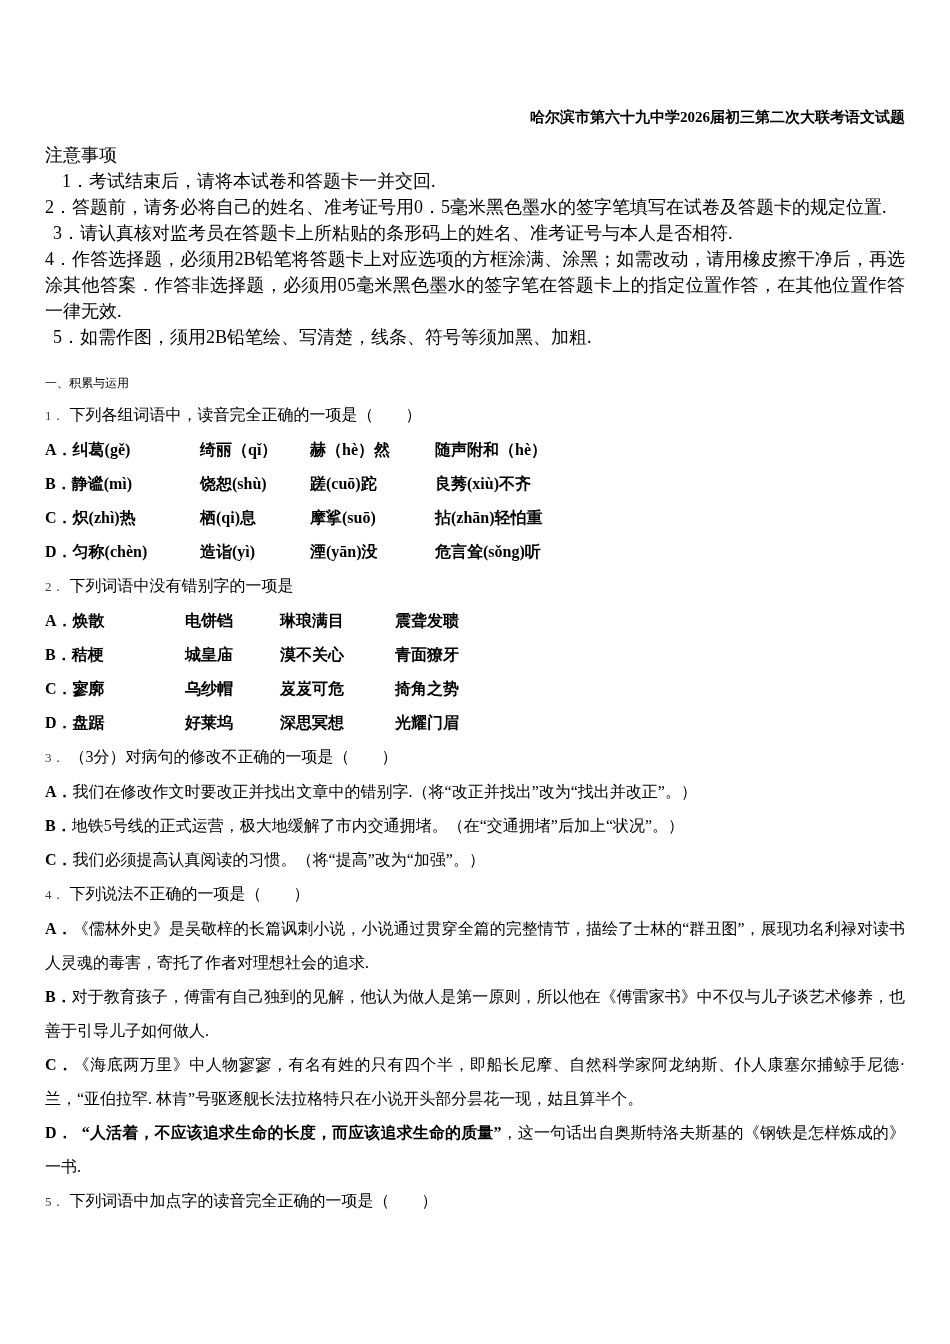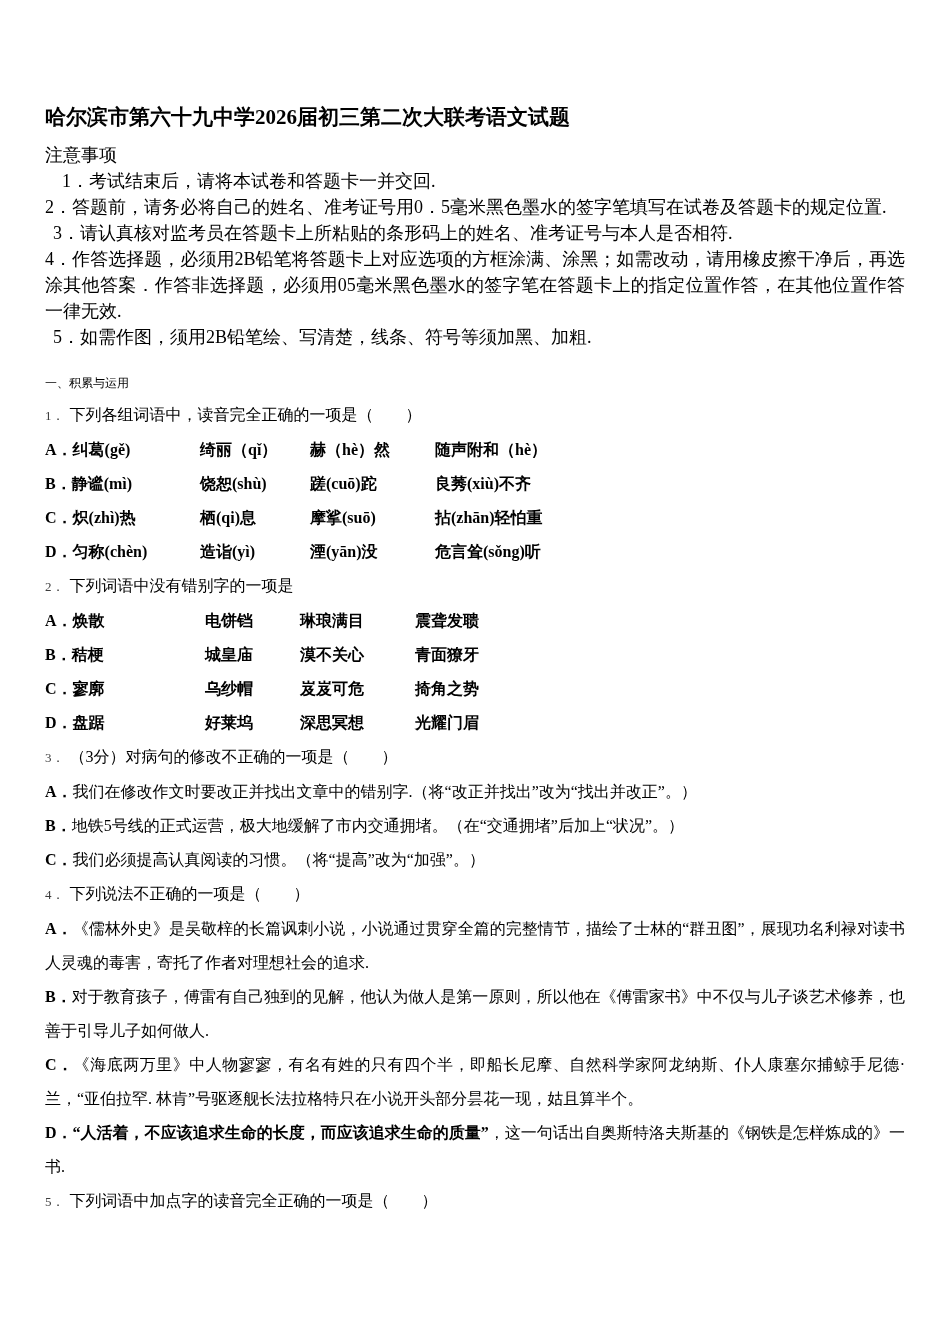--- a/index.html
+++ b/index.html
@@ -7,23 +7,23 @@
   body {
     width: 950px;
     height: 1344px;
     font-family: "Liberation Serif", "DejaVu Serif", serif;
     color: #000000;
     overflow: hidden;
   }
   .page { padding: 102px 45px 0 45px; }
 
   .title {
-    font-size: 21px;
+    font-size: 15px;
     font-weight: bold;
-    text-align: left;
+    text-align: right;
     line-height: 30px;
     margin-bottom: 10px;
   }
 
   .notice { font-size: 18px; line-height: 26px; }
   .notice-heading { }
   .notice-item { text-align: justify; }
   .notice-item.ind-lg { padding-left: 17px; }
   .notice-item.ind-sm { padding-left: 8px; }
 
@@ -33,26 +33,26 @@
   .stem { line-height: 34px; }
   .qnum { font-size: 13px; color: #3d3d3d; margin-right: 5px; }
   .stem-text { font-weight: normal; }
 
   .opt-row { display: flex; line-height: 34px; font-weight: bold; }
   .opt-row .cell { white-space: nowrap; }
   .q1 .c0 { width: 155px; }
   .q1 .c1 { width: 110px; }
   .q1 .c2 { width: 125px; }
   .q2 .c0 { width: 140px; }
-  .q2 .c1 { width: 95px; margin-left: 20px;  }
+  .q2 .c1 { width: 95px;  }
   .q2 .c2 { width: 115px; }
 
   .opt-para { line-height: 34px; text-align: justify; }
   .opt-label { font-weight: bold; }
-  .bold { font-weight: bold; }
+  .bold { font-weight: bold; margin-left: 9px; }
 </style>
 </head>
 <body>
 
 <div class="page">
 
   <h1 class="title">哈尔滨市第六十九中学2026届初三第二次大联考语文试题</h1>
 
   <div class="notice">
     <p class="notice-heading">注意事项</p>

